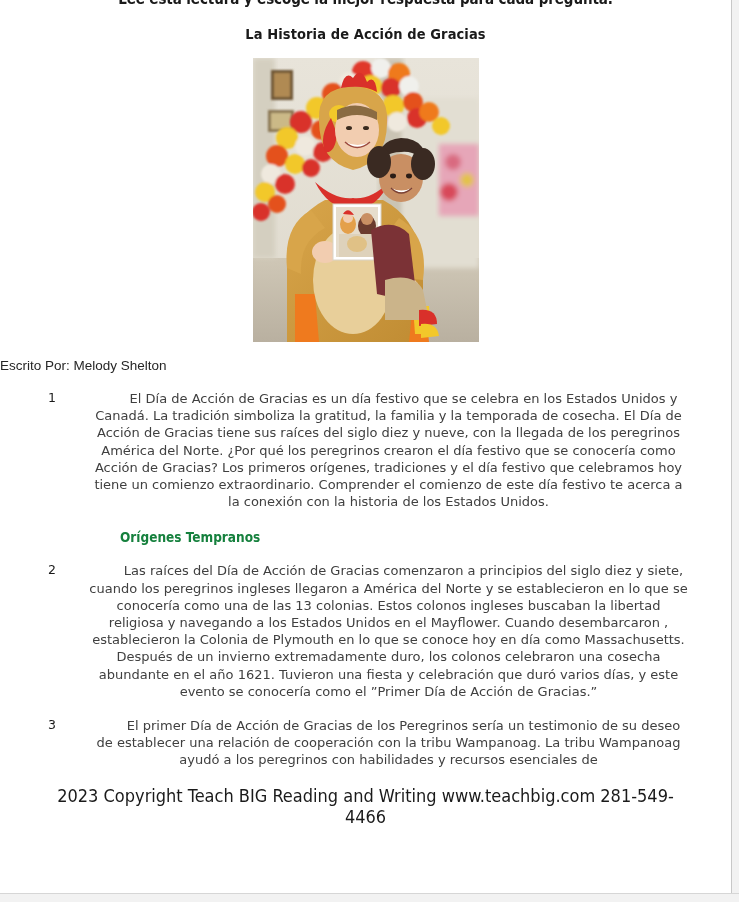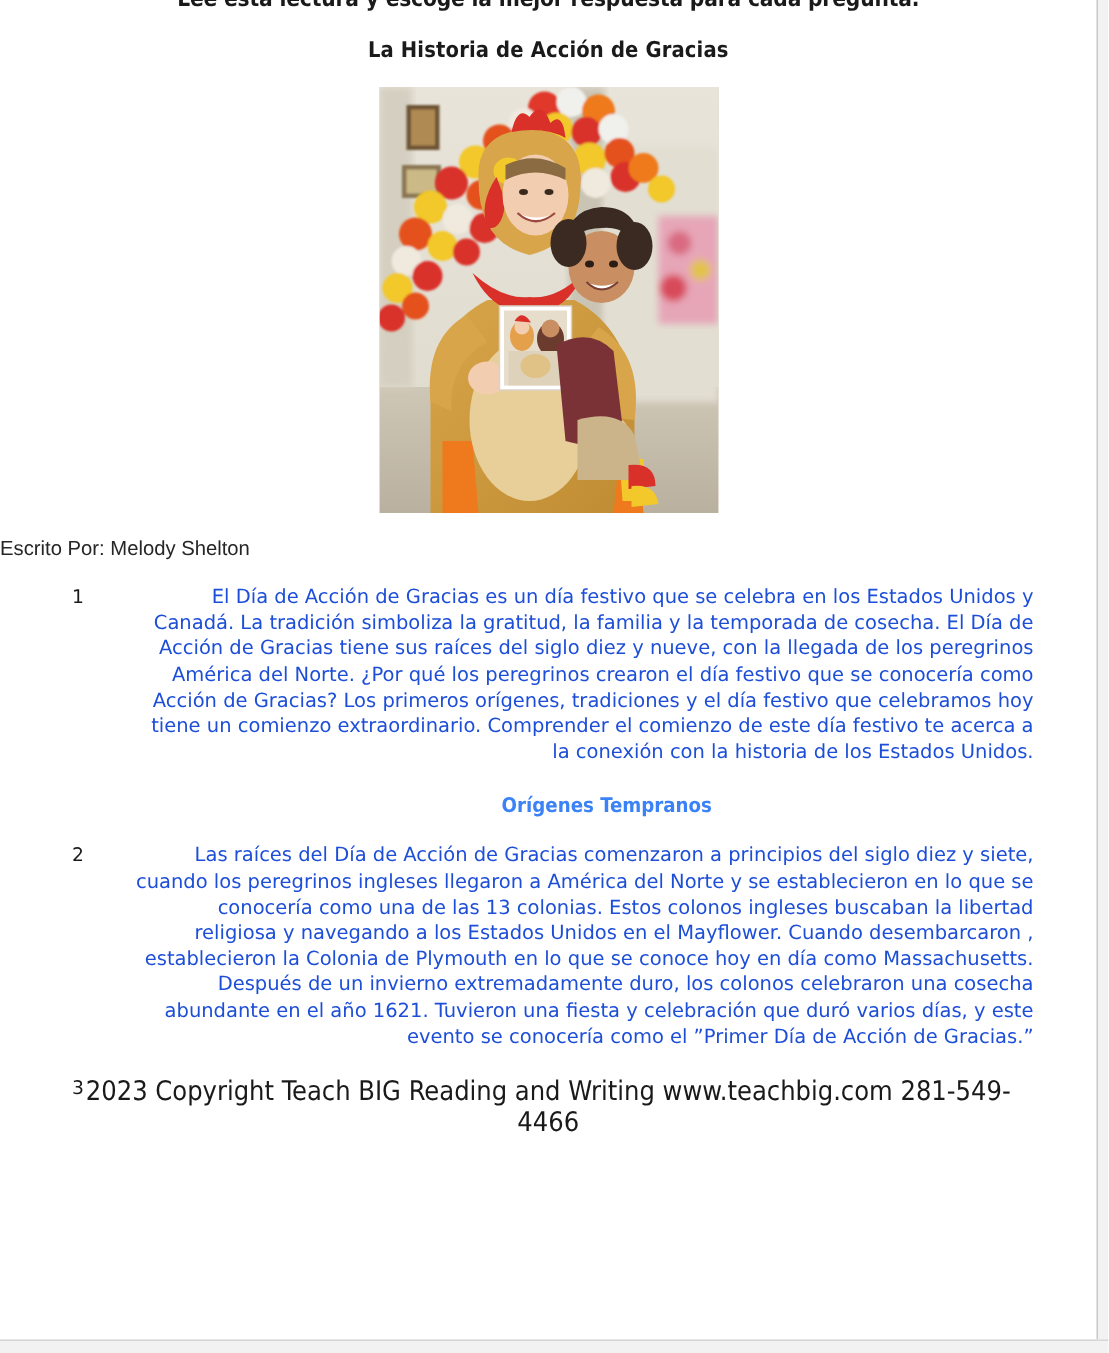--- a/index.html
+++ b/index.html
@@ -106,35 +106,34 @@
     left: 48px;
     top: 0;
     font-family: "DejaVu Sans", sans-serif;
     font-size: 12.5px;
     color: #1a1a1a;
   }
   .para-text {
     font-family: "DejaVu Sans", sans-serif;
     font-size: 13px;
     line-height: 17.2px;
-    color: #1d4ed8;
-    text-align: right;
+    color: #404040;
+    text-align: center;
     margin: 0;
     text-indent: 30px;
     word-spacing: 0px;
   }
   .section-head {
     font-family: "DejaVu Sans Condensed", "Liberation Sans Narrow", "DejaVu Sans", sans-serif;
     font-weight: bold;
     font-size: 13.5px;
-    color: #3b82f6;
+    color: #15803d;
     margin: 19px 0 0 0;
     padding-left: 120px;
     padding-right: 42px;
-    text-align: center;
   }
 
   
   .footer {
     font-family: "DejaVu Sans Condensed", "Liberation Sans Narrow", "DejaVu Sans", sans-serif;
     font-size: 18px;
     color: #1a1a1a;
     text-align: center;
     margin: 16px 0 0 0;
     padding: 0 42px;
@@ -303,20 +302,21 @@
       <p class="section-head">Orígenes Tempranos</p>
 
       <div class="para-block">
         <span class="para-num">2</span>
         <p class="para-text">Las raíces del Día de Acción de Gracias comenzaron a principios del siglo diez y siete, cuando los peregrinos ingleses llegaron a América del Norte y se establecieron en lo que se conocería como una de las 13 colonias.  Estos colonos ingleses buscaban la libertad religiosa y navegando a los Estados Unidos en el Mayflower. Cuando desembarcaron , establecieron la Colonia de Plymouth en lo que se conoce hoy en día como Massachusetts.  Después de un invierno extremadamente duro, los colonos celebraron una cosecha abundante en el año 1621.  Tuvieron una fiesta y celebración que duró varios días, y este evento se conocería como el ”Primer Día de Acción de Gracias.”</p>
       </div>
 
 
       <div class="para-block">
         <span class="para-num">3</span>
+        <p class="para-text">El primer Día de Acción de Gracias de los Peregrinos sería un testimonio de su deseo de establecer una relación de cooperación con la tribu Wampanoag. La tribu Wampanoag ayudó a los peregrinos con habilidades y recursos esenciales de</p>
       </div>
 
       <p class="footer">2023 Copyright Teach BIG Reading and Writing www.teachbig.com 281-549-4466</p>
 
     </div>
   </div>
   <div class="page-gutter"></div>
 </div>
 
 </body></html>

